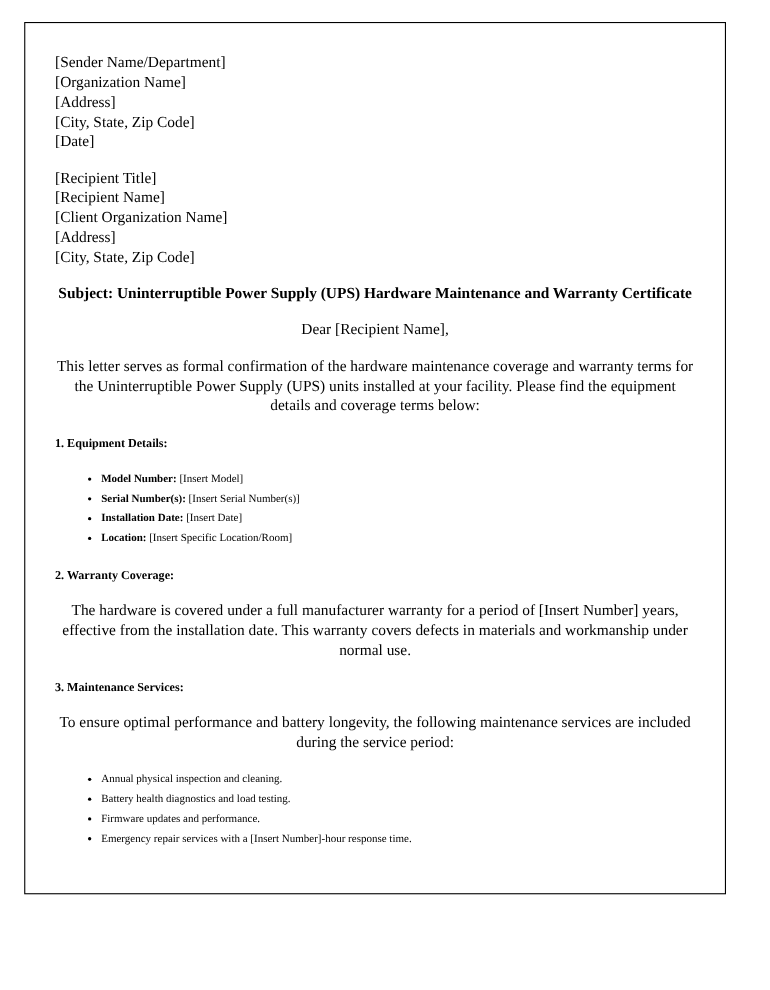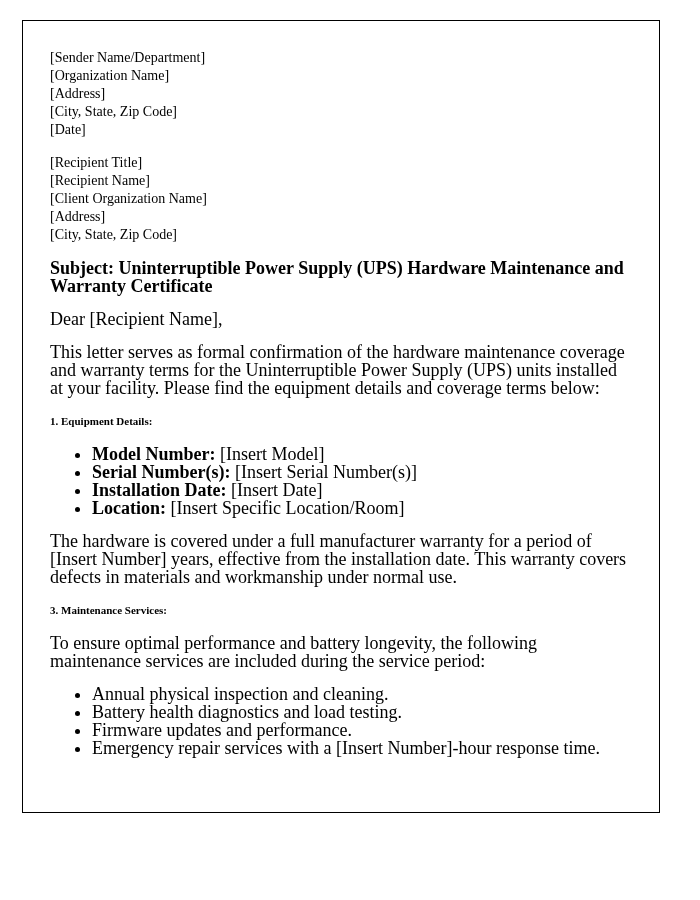--- a/index.html
+++ b/index.html
@@ -20,35 +20,36 @@
     background: #ffffff;
     padding: 28px 27px;
     overflow: hidden;
   }
   .line {
     font-size: 14px;
     line-height: 18px;
   }
   .block { margin-bottom: 15px; }
   .para {
-    font-size: 18px;
+    font-size: 14px;
     line-height: 18px;
     margin: 0 0 15px 0;
+    text-align: center;
   }
   .heading {
     font-size: 11px;
     line-height: 18px;
     font-weight: bold;
     margin: 0 0 15px 0;
   }
   .b { font-weight: bold; }
   ul.bullets {
     margin: 0 0 15px 0;
     padding-left: 42px;
-    font-size: 18px;
+    font-size: 10px;
     line-height: 18px;
     list-style-type: disc;
   }
   ul.bullets li { margin: 0; }
   ul.bullets:last-child { margin-bottom: 0; }
 </style>
 </head>
 <body>
 
 <div class="page">
@@ -77,20 +78,21 @@
 
   <p class="heading">1. Equipment Details:</p>
 
   <ul class="bullets">
     <li><span class="b">Model Number:</span> <span>[Insert Model]</span></li>
     <li><span class="b">Serial Number(s):</span> <span>[Insert Serial Number(s)]</span></li>
     <li><span class="b">Installation Date:</span> <span>[Insert Date]</span></li>
     <li><span class="b">Location:</span> <span>[Insert Specific Location/Room]</span></li>
   </ul>
 
+  <p class="heading">2. Warranty Coverage:</p>
 
   <p class="para">The hardware is covered under a full manufacturer warranty for a period of [Insert Number] years, effective from the installation date. This warranty covers defects in materials and workmanship under normal use.</p>
 
   <p class="heading">3. Maintenance Services:</p>
 
   <p class="para">To ensure optimal performance and battery longevity, the following maintenance services are included during the service period:</p>
 
   <ul class="bullets">
     <li>Annual physical inspection and cleaning.</li>
     <li>Battery health diagnostics and load testing.</li>

